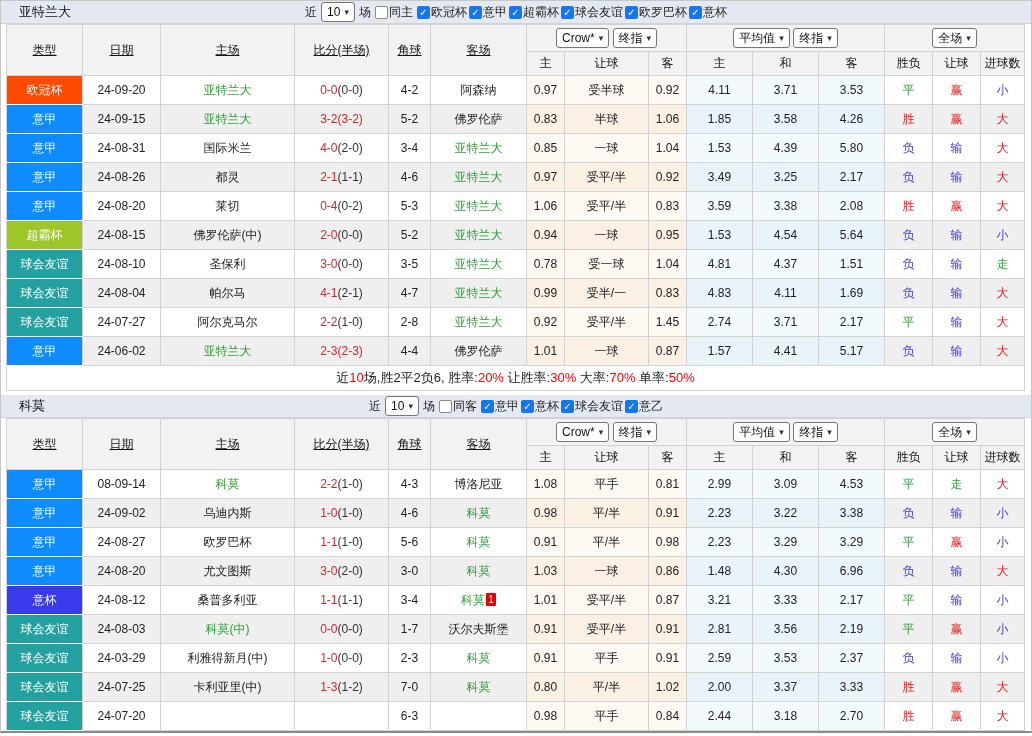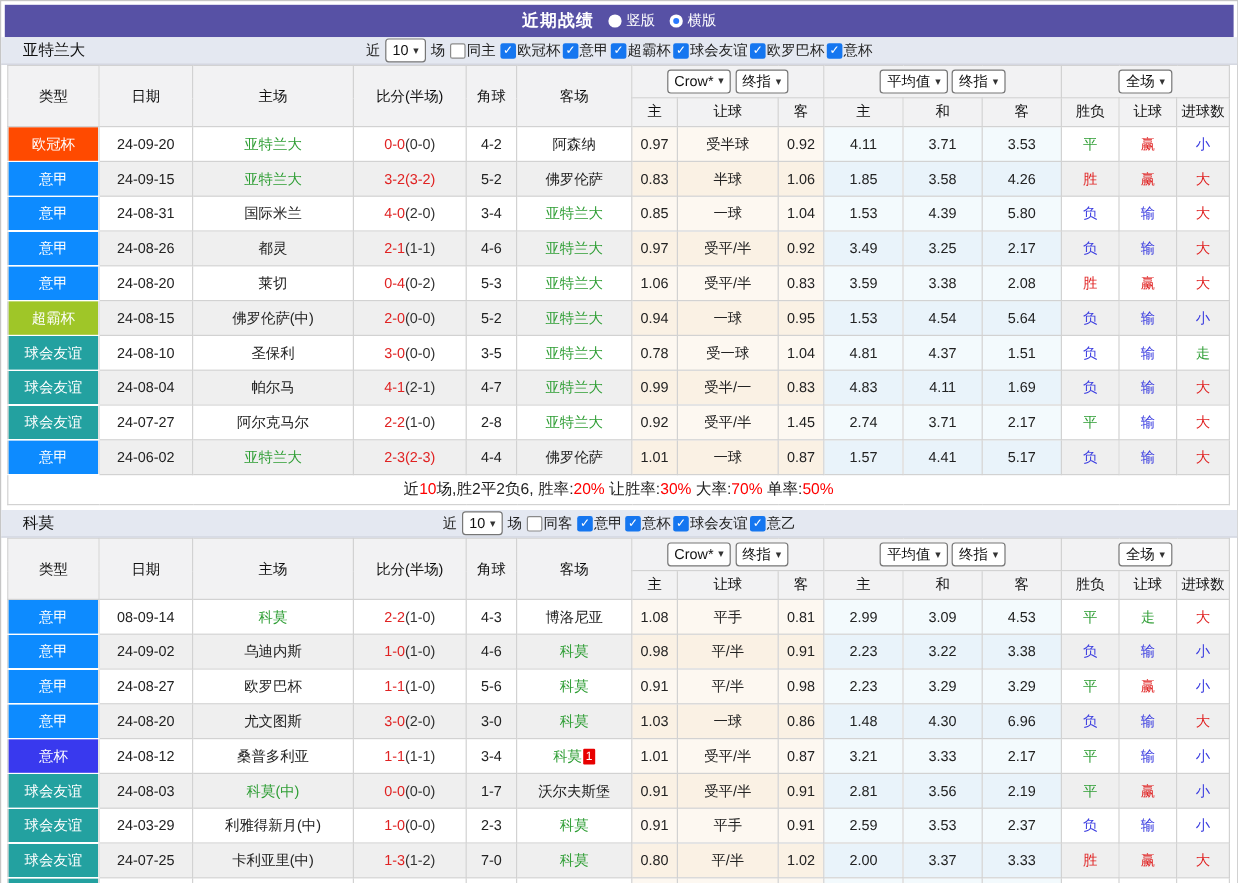--- a/index.html
+++ b/index.html
@@ -29,21 +29,21 @@
   .select{display:inline-flex;align-items:center;gap:4px;border:1px solid #767676;border-radius:3px;background:#fff;
           padding:0 5px;height:18px;font-size:12px;color:#111;cursor:pointer;white-space:nowrap;}
   .select .arrow{font-size:9px;color:#333;}
 
   
   table{border-collapse:collapse;table-layout:fixed;margin:0 5px;width:1018px;}
   th,td{border:1px solid #d2d2d2;text-align:center;overflow:hidden;white-space:nowrap;}
   thead th{background:var(--header-bg);font-weight:normal;color:#111;}
   thead tr.r1 th{height:24px;}
   thead tr.r2 th{height:21px;}
-  thead th.span2{height:45px;}
+  thead th.span2{height:45px;text-decoration:underline;}
   tbody td{height:26px;}
   tbody tr:nth-child(even) td{background:var(--stripe);}
   tbody tr:nth-child(odd) td{background:#fff;}
   tbody td.type{color:#fff;border-bottom:1px solid #fff;border-top:1px solid #fff;}
   tbody tr:nth-child(odd) td.o{background:var(--odds-bg);}
   tbody tr:nth-child(even) td.o{background:var(--odds-bg-alt);}
   tbody tr:nth-child(odd) td.avg{background:var(--avg-bg);}
   tbody tr:nth-child(even) td.avg{background:var(--avg-bg-alt);}
   .focus{color:var(--green);}
   .ft{color:var(--red);}
@@ -52,33 +52,20 @@
   .badge{display:inline-block;background:#e80000;color:#fff;font-size:10px;line-height:13px;
          width:10px;border-radius:1px;margin-left:1px;vertical-align:1px;}
   tfoot td{height:22px;font-size:13px;background:#fff;}
   tfoot .red{color:var(--summary-red);}
 </style>
 </head>
 <body>
 
 <div class="page">
 
-  <div class="topbar">
-    <span class="bar-title">近期战绩</span>
-    <span class="radio-group">
-      <span class="radio-item">
-        <span class="radio"></span>
-        <span>竖版</span>
-      </span>
-      <span class="radio-item">
-        <span class="radio sel"></span>
-        <span>横版</span>
-      </span>
-    </span>
-  </div>
 
   <div class="section-bar">
     <span class="section-title">亚特兰大</span>
     <span class="filter-controls">
       <span>近</span>
       <span class="select">
           <span>10</span>
           <span class="arrow">▾</span>
         </span>
       <span>场</span>

